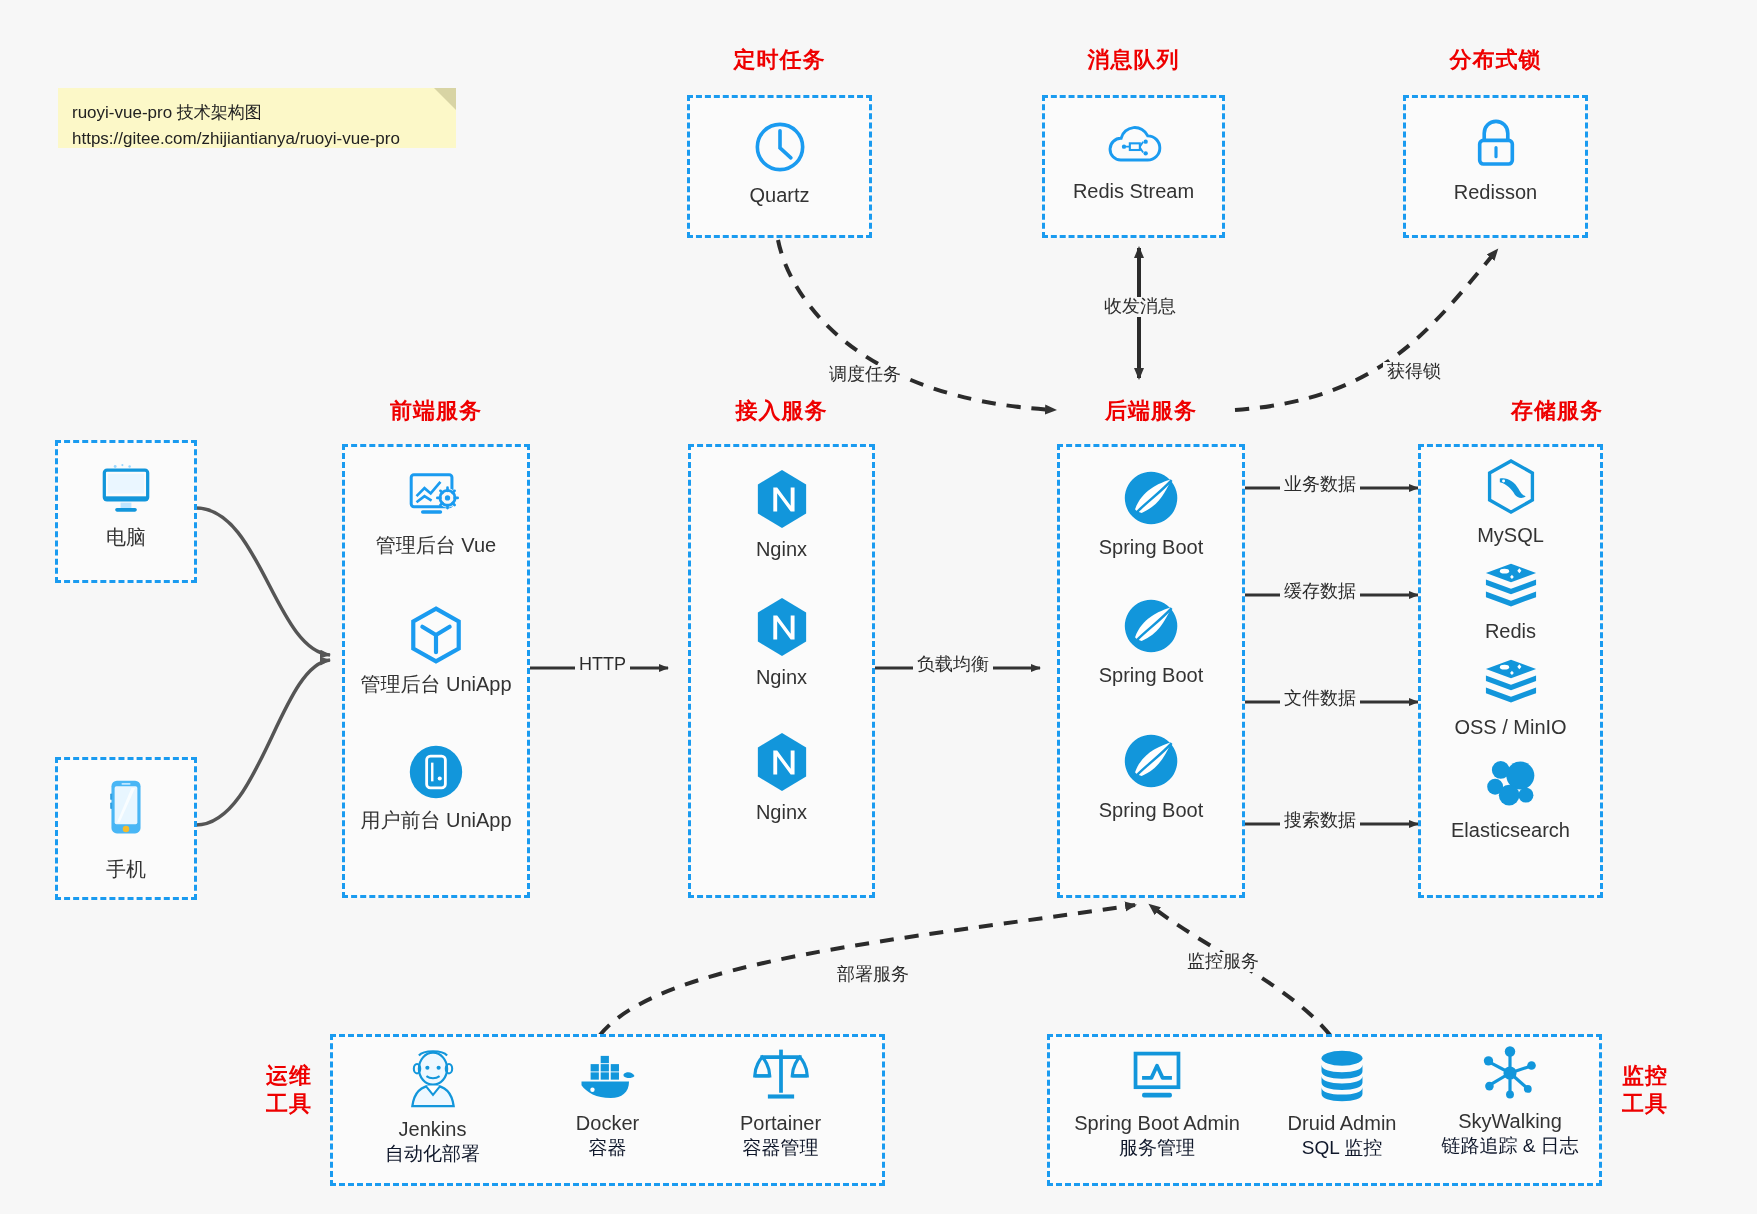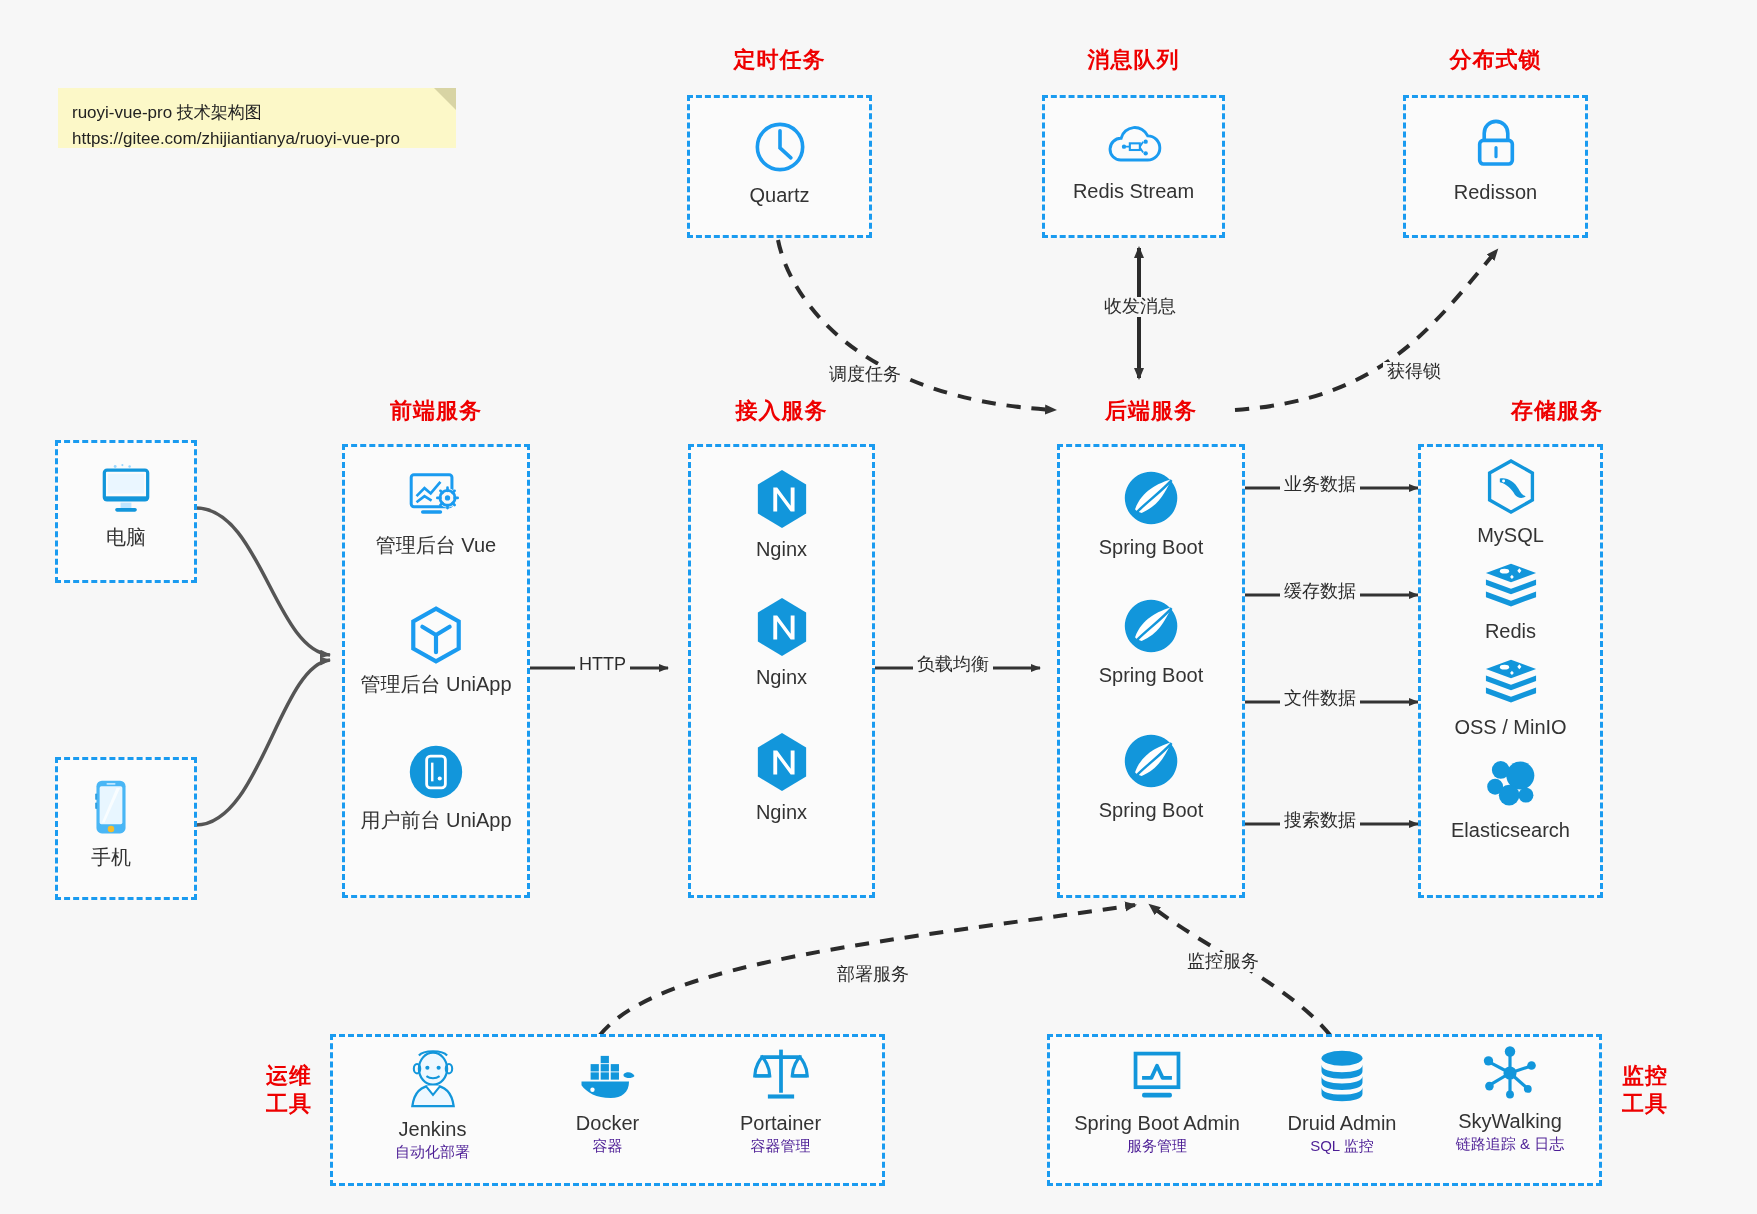--- a/index.html
+++ b/index.html
@@ -41,21 +41,21 @@
   }
   .node .ico{display:block;line-height:0;}
   .node .lbl{
     margin-top:6px;
     font-size:20px;
     color:#333;
     white-space:nowrap;
     line-height:1.3;
   }
   .node .lbl2{
-    font-size:15px;color:#4c1d95;white-space:nowrap;line-height:1.3;
+    font-size:19px;color:#0f172a;white-space:nowrap;line-height:1.3;
   }
 
   
   .note{
     position:absolute;
     left:58px;top:88px;width:398px;height:60px;
     background:#fcf8c8;
     padding:12px 14px 10px 14px;
     box-sizing:border-box;
     font-size:17px;
@@ -191,21 +191,21 @@
         <rect x="22" y="51" width="24" height="4" rx="2" fill="#1296db"></rect>
         <circle cx="22" cy="5" r="1.6" fill="#9ad7ff"></circle>
           <circle cx="30" cy="3.4" r="1.2" fill="#9ad7ff"></circle>
           <circle cx="38" cy="5" r="1.4" fill="#9ad7ff"></circle>
       </svg>
     </span>
     <span class="lbl">电脑</span>
   </div>
 
   <div class="box" style="left:55px;top:757px;width:142px;height:143px;"></div>
-  <div class="node" style="left:40px;top:778px;width:142px;">
+  <div class="node" style="left:55px;top:778px;width:142px;gap:12px;">
     <span class="ico">
       <svg width="44" height="60" viewBox="0 0 48 66">
         <rect x="8" y="3" width="32" height="58" rx="6" fill="#49b6f5"></rect>
         <rect x="11.5" y="9" width="25" height="42" rx="2" fill="#e8f6ff"></rect>
         <path d="M14,49 L30,11 L34,11 L17,49 z" fill="#ffffff" opacity="0.75"></path>
         <circle cx="24" cy="56" r="3.6" fill="#f5bc2b"></circle>
         <rect x="19" y="5.6" width="10" height="1.8" rx="0.9" fill="#bfe6ff"></rect>
         <rect x="6.6" y="17" width="2.2" height="7" rx="1" fill="#2f9fe0"></rect>
         <rect x="6.6" y="27" width="2.2" height="7" rx="1" fill="#2f9fe0"></rect>
       </svg>

